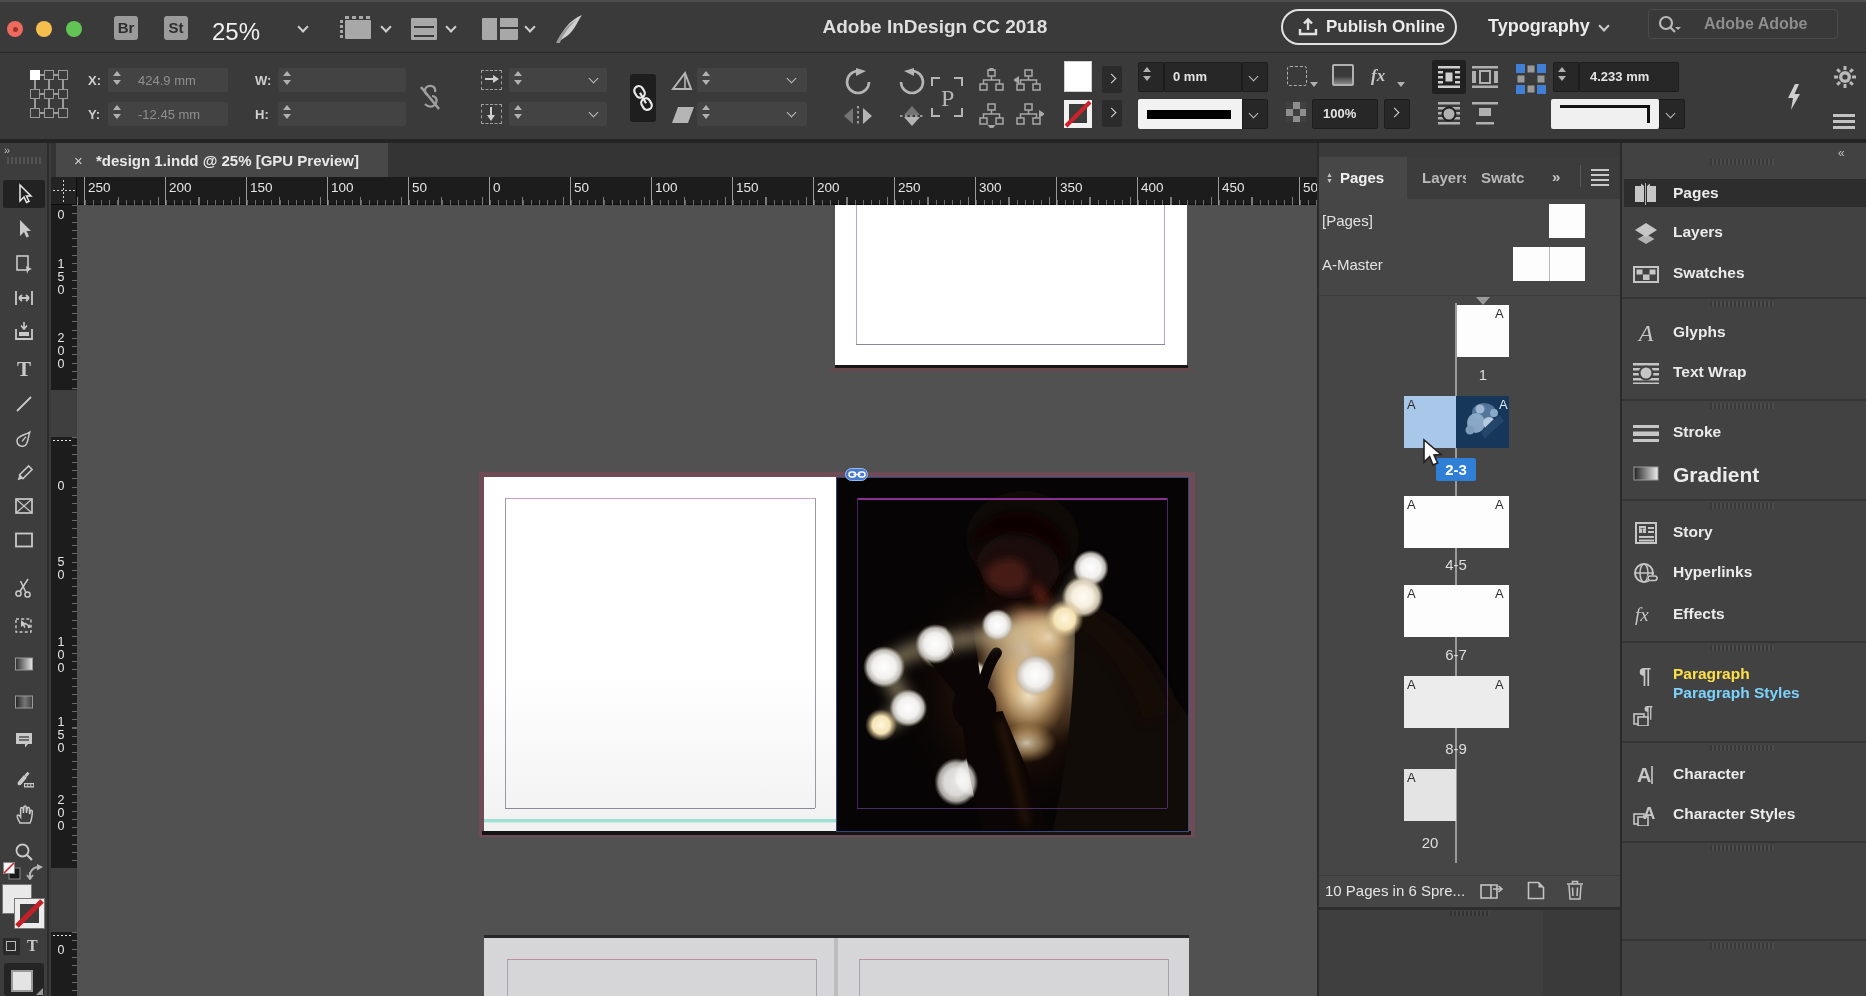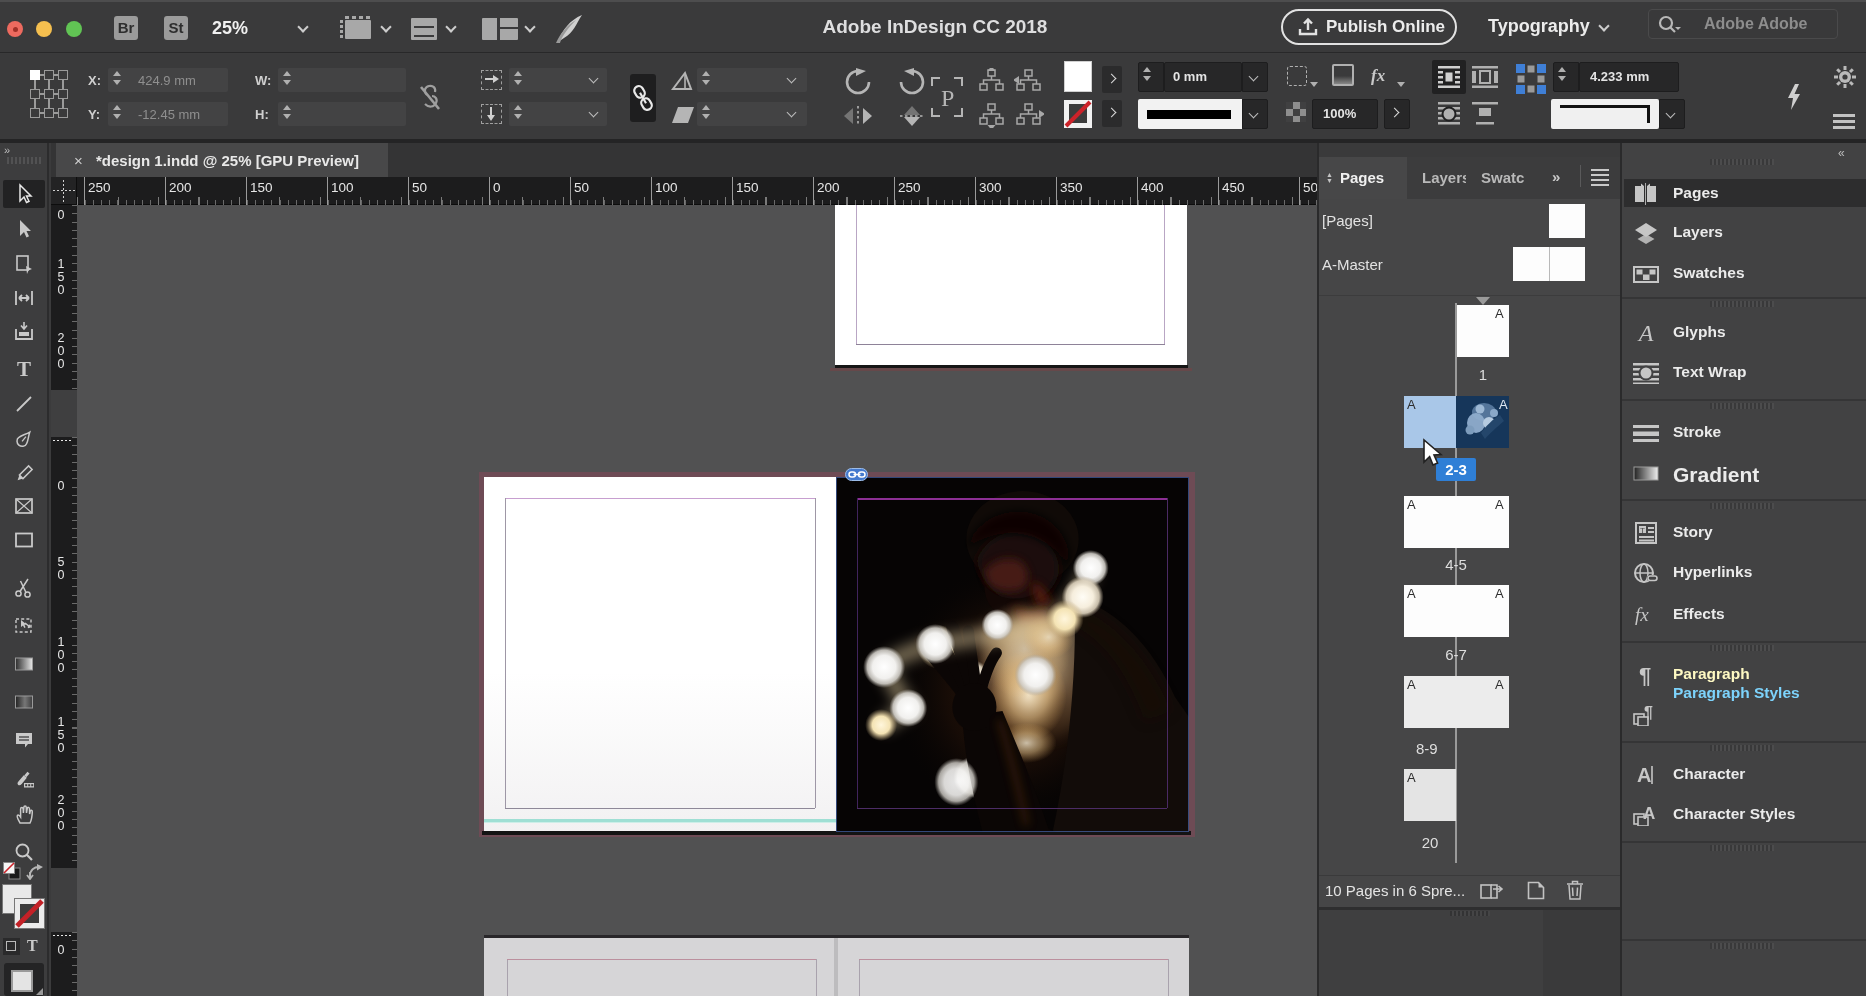--- a/index.html
+++ b/index.html
@@ -15,21 +15,21 @@
 </style>
 
 </head><body>
 <div class="abs" style="left:0;top:0;width:1866px;height:53px;background:#3a3a3b;border-top:2px solid #4d4d4e;border-bottom:1px solid #282829"></div>
 <div class="abs" style="left:7px;top:21px;width:16px;height:16px;border-radius:50%;background:#ed6a5f"></div>
 <div class="abs" style="left:12.5px;top:26.5px;width:5px;height:5px;border-radius:50%;background:#a03028"></div>
 <div class="abs" style="left:36px;top:21px;width:16px;height:16px;border-radius:50%;background:#f5bf4f"></div>
 <div class="abs" style="left:66px;top:21px;width:16px;height:16px;border-radius:50%;background:#61c454"></div>
 <div class="abs" style="left:114px;top:16px;width:24px;height:24px;background:#9b9b9b;border-radius:3px;color:#2e2e2e;font-weight:bold;font-size:15px;text-align:center;line-height:24px">Br</div>
 <div class="abs" style="left:164px;top:16px;width:24px;height:24px;background:#9b9b9b;border-radius:3px;color:#2e2e2e;font-weight:bold;font-size:15px;text-align:center;line-height:24px">St</div>
-<div class="abs" style="left:212px;top:18px;color:#f0f0f0;font-size:18px;font-weight:bold">25%</div>
+<div class="abs" style="left:212px;top:18px;color:#f0f0f0;font-size:24px;font-weight:normal">25%</div>
 <div class="abs" style="left:299px;top:23px;width:8px;height:8px;border-right:2px solid #cdcdcd;border-bottom:2px solid #cdcdcd;transform:rotate(45deg)"></div>
 <div class="abs" style="left:345px;top:20px;width:26px;height:19px;background:#a8a8a8;border-radius:1px"></div>
 <div class="abs" style="left:340px;top:20px;width:3px;height:19px;background:repeating-linear-gradient(#a8a8a8 0 3px,transparent 3px 5px)"></div>
 <div class="abs" style="left:345px;top:16px;width:26px;height:3px;background:repeating-linear-gradient(90deg,#a8a8a8 0 4px,transparent 4px 7px)"></div>
 <div class="abs" style="left:382px;top:23px;width:8px;height:8px;border-right:2px solid #cdcdcd;border-bottom:2px solid #cdcdcd;transform:rotate(45deg)"></div>
 <div class="abs" style="left:411px;top:18px;width:26px;height:22px;border-radius:1px;background:#a8a8a8"></div>
 <div class="abs" style="left:414px;top:26px;width:20px;height:11px;background:#3a3a3b"></div>
 <div class="abs" style="left:414px;top:28px;width:20px;height:7px;background:#a8a8a8"></div>
 <div class="abs" style="left:447px;top:23px;width:8px;height:8px;border-right:2px solid #cdcdcd;border-bottom:2px solid #cdcdcd;transform:rotate(45deg)"></div>
 <div class="abs" style="left:482px;top:18px;width:36px;height:22px;background:#a8a8a8;border-radius:1px"></div>
@@ -691,21 +691,21 @@
 <div class="abs" style="left:1416px;top:556px;width:80px;text-align:center;color:#dedede;font-size:15px">4-5</div>
 <div class="abs" style="left:1404px;top:585px;width:52px;height:52px;background:#fdfdfd"></div>
 <div class="abs" style="left:1407px;top:586px;color:#2e2e2e;font-size:13px">A</div>
 <div class="abs" style="left:1456px;top:585px;width:53px;height:52px;background:#fdfdfd"></div>
 <div class="abs" style="left:1495px;top:586px;color:#2e2e2e;font-size:13px">A</div>
 <div class="abs" style="left:1416px;top:646px;width:80px;text-align:center;color:#dedede;font-size:15px">6-7</div>
 <div class="abs" style="left:1404px;top:676px;width:52px;height:52px;background:#ececec"></div>
 <div class="abs" style="left:1407px;top:677px;color:#2e2e2e;font-size:13px">A</div>
 <div class="abs" style="left:1456px;top:676px;width:53px;height:52px;background:#ececec"></div>
 <div class="abs" style="left:1495px;top:677px;color:#2e2e2e;font-size:13px">A</div>
-<div class="abs" style="left:1416px;top:740px;width:80px;text-align:left;color:#dedede;font-size:15px">8-9</div>
+<div class="abs" style="left:1416px;top:740px;width:80px;text-align:center;color:#dedede;font-size:15px">8-9</div>
 <div class="abs" style="left:1404px;top:769px;width:52px;height:52px;background:#e4e4e4"></div>
 <div class="abs" style="left:1407px;top:770px;color:#2e2e2e;font-size:13px">A</div>
 <div class="abs" style="left:1390px;top:834px;width:80px;text-align:center;color:#dedede;font-size:15px">20</div>
 <div class="abs" style="left:1319px;top:875px;width:301px;height:32px;background:#464647;border-top:1px solid #3a3a3b"></div>
 <div class="abs" style="left:1325px;top:882px;color:#e4e4e4;font-size:15px">10 Pages in 6 Spre...</div>
 <svg class="abs" style="left:1480px;top:881px" width="26" height="20" viewBox="0 0 26 20">
 <g stroke="#c2c2c2" stroke-width="1.6" fill="none">
       <rect x="1" y="4" width="10" height="13"></rect>
       <path d="M11 4 L17 4 L17 17 L11 17"></path>
       <path d="M13 8 L21 8 M18.5 5 L22 8 L18.5 11"></path>
@@ -828,21 +828,21 @@
     <rect x="15" y="14" width="9" height="4.5" rx="2.2" fill="none" stroke="#c6c6c6" stroke-width="1.6"></rect>
   </svg>
 <div class="abs" style="left:1673px;top:563px;color:#ebebeb;font-size:15.5px;font-weight:bold">Hyperlinks</div>
 <svg class="abs" style="left:1633px;top:604px" width="26" height="22" viewBox="0 0 26 22">
     <text x="2" y="17" font-family="Liberation Serif,serif" font-style="italic" font-size="19" fill="#c6c6c6">fx</text>
   </svg>
 <div class="abs" style="left:1673px;top:605px;color:#ebebeb;font-size:15.5px;font-weight:bold">Effects</div>
 <svg class="abs" style="left:1633px;top:664px" width="26" height="22" viewBox="0 0 26 22">
     <text x="6" y="19" font-size="22" font-weight="bold" fill="#c6c6c6">¶</text>
   </svg>
-<div class="abs" style="left:1673px;top:665px;color:#fef9c3;font-size:15.5px;font-weight:bold">Paragraph</div>
+<div class="abs" style="left:1673px;top:665px;color:#fde047;font-size:15.5px;font-weight:bold">Paragraph</div>
 <svg class="abs" style="left:1633px;top:704px" width="26" height="22" viewBox="0 0 26 22">
     <rect x="1" y="10" width="10" height="10" fill="none" stroke="#c6c6c6" stroke-width="1.6"></rect>
     <rect x="5" y="13" width="10" height="9" fill="#424243" stroke="#c6c6c6" stroke-width="1.6"></rect>
     <text x="11" y="14" font-size="16" font-weight="bold" fill="#c6c6c6">¶</text>
   </svg>
 <div class="abs" style="left:1673px;top:684px;color:#7dd3fc;font-size:15.5px;font-weight:bold">Paragraph Styles</div>
 <svg class="abs" style="left:1633px;top:764px" width="26" height="22" viewBox="0 0 26 22">
     <text x="4" y="18" font-size="20" font-weight="bold" fill="#c6c6c6">A</text>
     <line x1="19" y1="2" x2="19" y2="20" stroke="#c6c6c6" stroke-width="1.6"></line>
   </svg>

